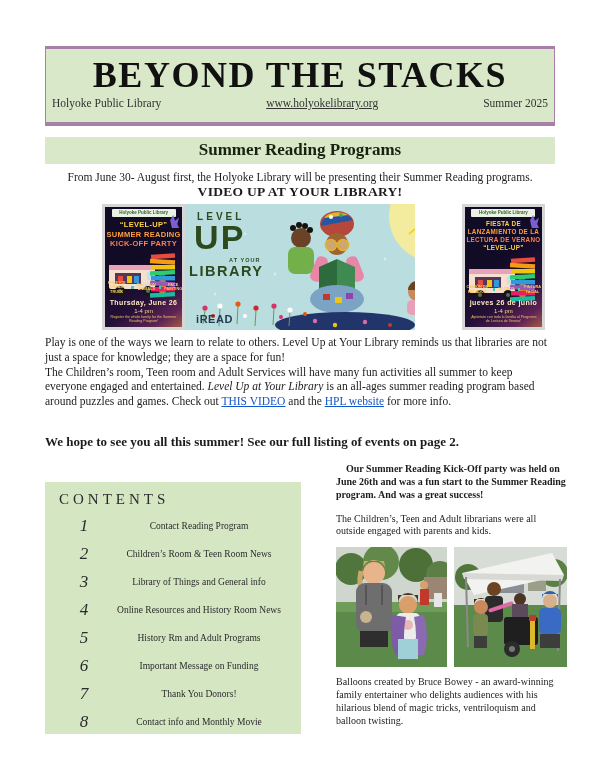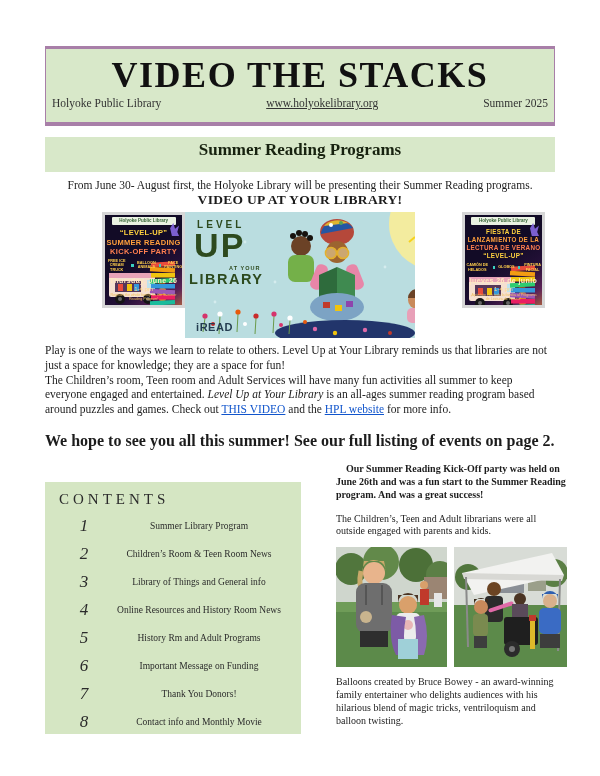--- a/index.html
+++ b/index.html
@@ -10,29 +10,29 @@
   .masthead{margin:46px 45px 0;background:#d8e8c9;border:1px solid #a87fa8;
             border-top-width:3px;border-bottom-width:4px;box-sizing:border-box;height:80px;}
   .masthead h1{margin:3px 0 0;text-align:center;font-size:36px;font-weight:bold;
                letter-spacing:1.5px;line-height:1.3;color:#111;}
   .mast-info{display:flex;justify-content:space-between;align-items:baseline;
              padding:0 6px;font-size:11.5px;color:#333;margin-top:-2px;}
   .site-link{text-decoration:underline;color:#333;cursor:pointer;}
 
   
   .section-bar{margin:11px 45px 0;background:#d8e8c9;text-align:center;font-weight:bold;
-               font-size:17px;padding:3px 0 12px;color:#17220f;}
+               font-size:17px;padding:3px 0 4px;color:#17220f;}
 
   .intro-line{margin:7px 45px 0;text-align:center;font-size:11.5px;}
   .intro-bold{margin:1px 45px 0;text-align:center;font-size:13.5px;font-weight:bold;letter-spacing:0.3px;}
 
   
   .posters{margin:4px 55px 0;display:flex;justify-content:space-between;height:126px;}
   .poster{position:relative;overflow:hidden;box-sizing:border-box;}
-  .poster-dark{width:106px;height:96px;border:3px solid #d6d6d6;
+  .poster-dark{width:106px;height:126px;border:3px solid #d6d6d6;
      background:linear-gradient(145deg,#120b26 45%,#241038 70%,#5c2356 88%,#a35a43 100%);
      color:#fff;text-align:center;font-family:"Liberation Sans",sans-serif;margin-left:47px;}
   .p-logo{margin:2px auto 0;width:64px;background:#eaf2e2;color:#2f5f2f;
           font-size:4.5px;line-height:1.1;padding:1.5px 0;border-radius:1px;font-weight:bold;}
   .p-bunny{position:absolute;top:8px;right:3px;width:9px;height:13px;background:#7b5fd0;
            clip-path:polygon(20% 100%,0 40%,35% 0,55% 45%,100% 20%,80% 70%,100% 100%);}
   .p-title{margin-top:3px;font-weight:bold;font-size:7.5px;line-height:1.3;color:#ffb03a;
            letter-spacing:0.3px;}
   .p-title div:nth-child(1){color:#ffd23f;}
   .p-title div:nth-child(2){color:#ff9f3c;}
@@ -57,21 +57,21 @@
   .pc-level{top:7px;left:12px;font-size:10px;letter-spacing:3px;}
   .pc-up{top:14px;left:9px;font-size:34px;letter-spacing:2px;}
   .pc-atyour{top:53px;left:44px;font-size:5.5px;letter-spacing:1px;}
   .pc-library{top:59px;left:4px;font-size:14.5px;letter-spacing:1.5px;}
   .pc-iread{bottom:5px;left:11px;font-size:11px;color:#243c50;letter-spacing:0.5px;}
 
   
   .body-text{margin:5px 45px 0;font-size:11.5px;line-height:1.29;}
   .body-text p{margin:0;}
   .doc-link{color:#1155cc;text-decoration:underline;cursor:pointer;}
-  .closing{margin:15px 45px 0;font-weight:bold;font-size:16px;}
+  .closing{margin:25px 45px 0;font-weight:bold;font-size:13px;}
 
   
   .columns{margin:13px 45px 0;display:flex;align-items:flex-start;}
   .contents-box{margin-top:19px;width:256px;flex:none;background:#d5e6c3;
                 padding:9px 10px 20px;box-sizing:border-box;height:252px;}
   .contents-box h2{margin:0 0 4px 4px;font-size:15px;font-weight:normal;letter-spacing:4px;
                    color:#2b2b2b;}
   .toc-row{display:flex;align-items:center;height:28px;}
   .toc-num{width:58px;text-align:center;font-style:italic;font-size:17px;color:#2b2b2b;}
   .toc-label{flex:1;text-align:center;font-size:9.5px;color:#2b2b2b;padding-right:6px;}
@@ -88,21 +88,21 @@
   .footer-rule{margin:7px 42px 0;height:5px;background:#161616;}
   .footer-text{margin-top:2px;text-align:center;font-family:"Liberation Sans",sans-serif;
                font-weight:bold;font-size:10px;color:#111;}
 </style>
 </head>
 <body>
 
 <div class="page">
 
   <header class="masthead">
-    <h1>VIDEO THE STACKS</h1>
+    <h1>BEYOND THE STACKS</h1>
     <div class="mast-info">
       <span>Holyoke Public Library</span>
       <span class="site-link">www.holyokelibrary.org</span>
       <span>Summer 2025</span>
     </div>
   </header>
 
   <div class="section-bar">Summer Reading Programs</div>
 
   <p class="intro-line">From June 30- August first, the Holyoke Library will be presenting their Summer Reading programs.</p>
@@ -290,21 +290,21 @@
   </div>
 
   <p class="closing">We hope to see you all this summer! See our full listing of events on page 2.</p>
 
   <div class="columns">
 
     <aside class="contents-box">
       <h2>CONTENTS</h2>
       <div class="toc-row">
         <span class="toc-num">1</span>
-        <span class="toc-label">Summer Library Program</span>
+        <span class="toc-label">Contact Reading Program</span>
       </div>
       <div class="toc-row">
         <span class="toc-num">2</span>
         <span class="toc-label">Children’s Room &amp; Teen Room News</span>
       </div>
       <div class="toc-row">
         <span class="toc-num">3</span>
         <span class="toc-label">Library of Things and General info</span>
       </div>
       <div class="toc-row">

